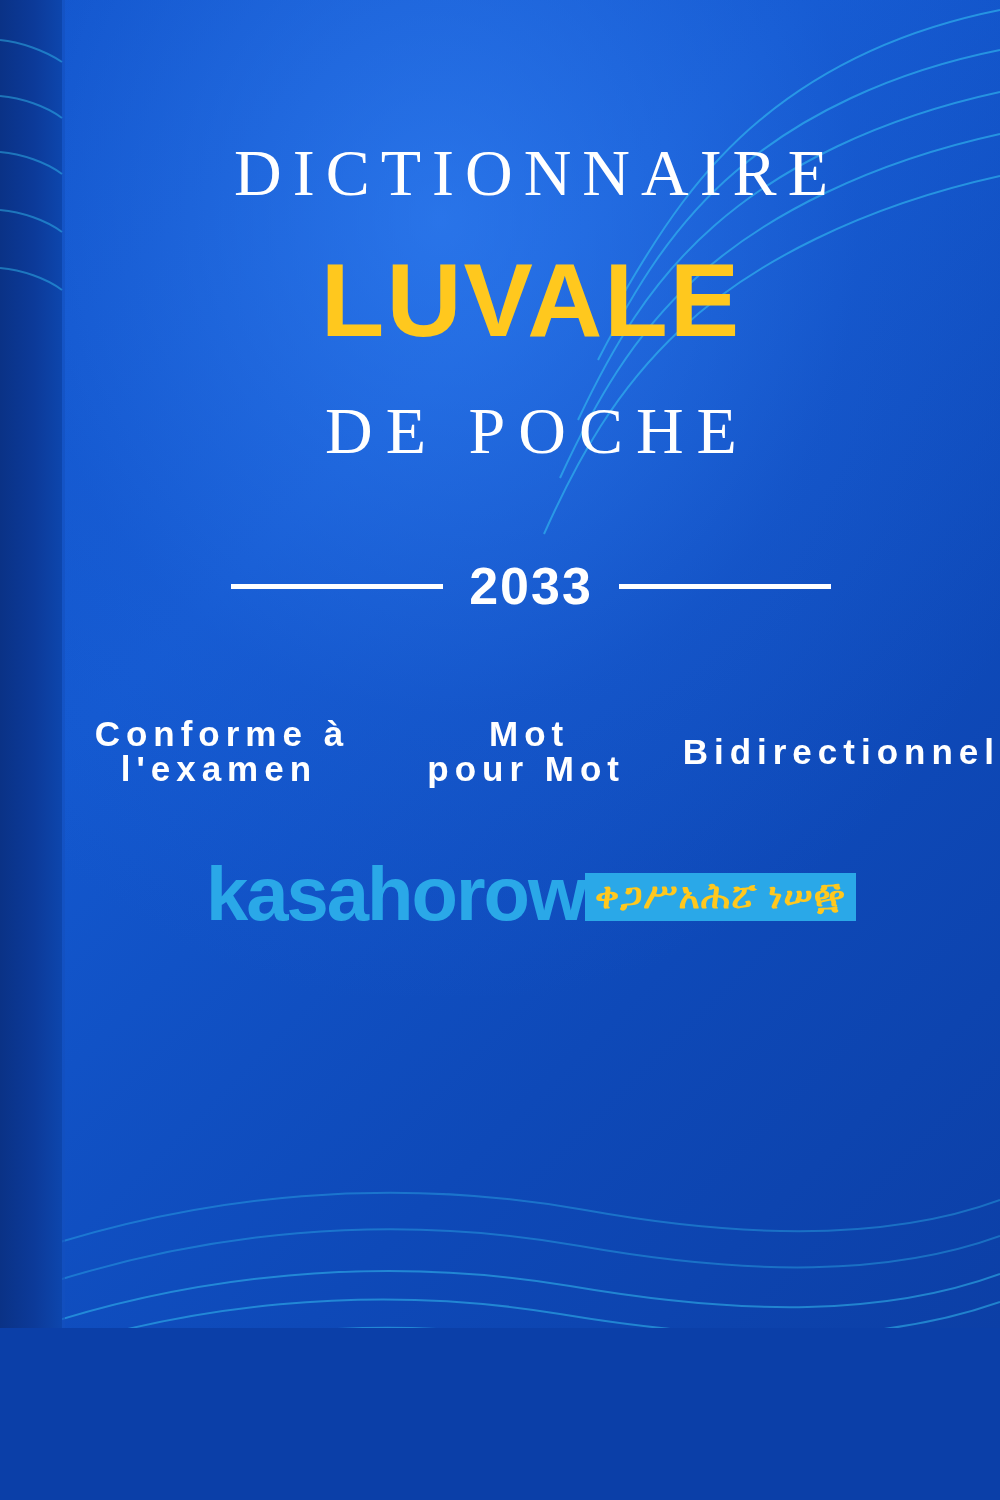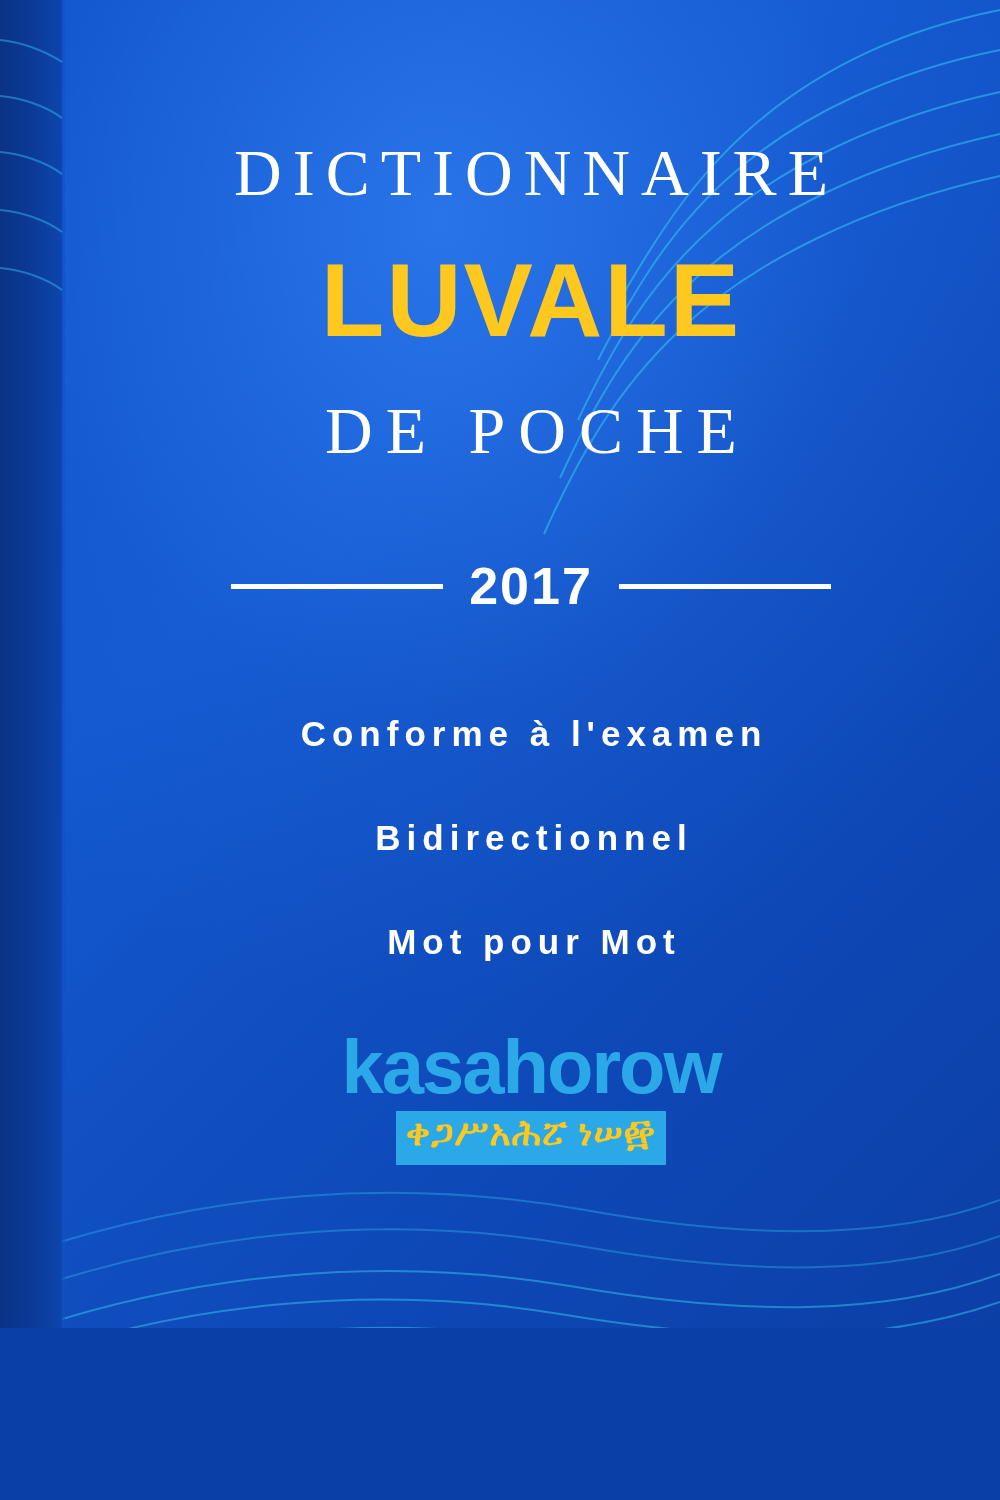--- a/index.html
+++ b/index.html
@@ -106,57 +106,56 @@
     font-size: 52px;
     font-weight: 700;
     color: #ffffff;
     letter-spacing: 2px;
     padding: 0 26px;
     line-height: 1;
   }
   .features {
     margin-top: 104px;
     display: flex;
-    flex-direction: column;
-    align-items: center;
-    gap: 69px;
+    flex-direction: row;
+    align-items: center;
+    gap: 51px;
   }
   .feature {
     font-family: "Liberation Sans", sans-serif;
     font-size: 35px;
     font-weight: 700;
     letter-spacing: 6px;
     color: #ffffff;
     text-align: center;
     text-indent: 6px;
     line-height: 1;
   }
   .brand-wrap {
     margin-top: 70px;
     display: flex;
-    flex-direction: column;
     align-items: center;
   }
   .brand {
     font-family: "Liberation Sans", sans-serif;
     font-size: 76px;
     font-weight: 700;
     color: #2aa8e8;
     letter-spacing: -2px;
     line-height: 1;
   }
   .brand-script {
     margin-top: 6px;
     background: #2aa8e8;
     color: #ffc81e;
-    font-family: Liberation Serif, serif;
+    font-family: Liberation Sans, sans-serif;
     font-size: 36px;
     font-weight: 700;
     letter-spacing: 1px;
-    padding: 3px 10px 11px 10px;
+    padding: 3px 10px 5px 10px;
     line-height: 1.1;
   }
 </style>
 </head>
 <body>
 
 <div class="cover">
 
   <div class="glow"></div>
 
@@ -198,28 +197,28 @@
   <div class="content">
 
     <div class="title-main">DICTIONNAIRE</div>
 
     <div class="title-lang">LUVALE</div>
 
     <div class="title-sub">DE POCHE</div>
 
     <div class="year-row">
       <div class="rule"></div>
-      <div class="year">2017</div>
+      <div class="year">2033</div>
       <div class="rule"></div>
     </div>
 
     <div class="features">
       <div class="feature">Conforme à l'examen</div>
+      <div class="feature">Mot pour Mot</div>
       <div class="feature">Bidirectionnel</div>
-      <div class="feature">Mot pour Mot</div>
     </div>
 
     <div class="brand-wrap">
       <div class="brand">kasahorow</div>
       <div class="brand-script">ቀጋሥአሕፘ ነሠ፼</div>
     </div>
 
   </div>
 </div>
 

